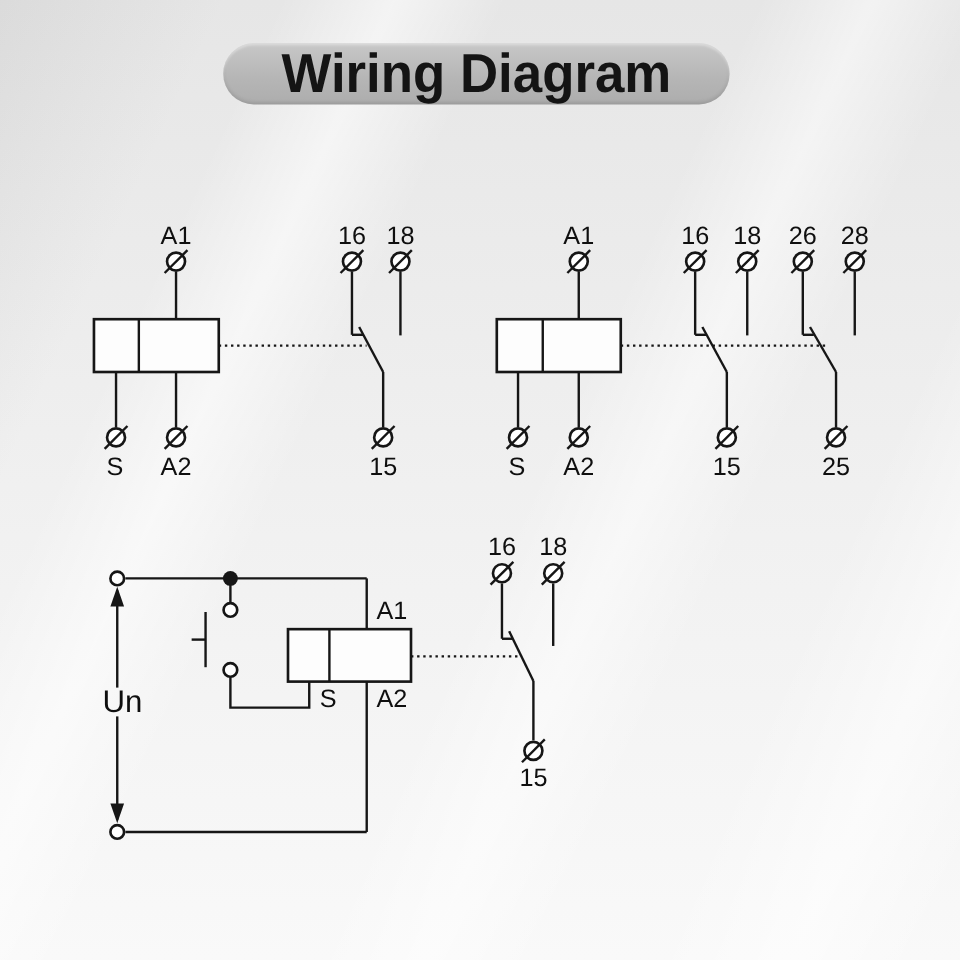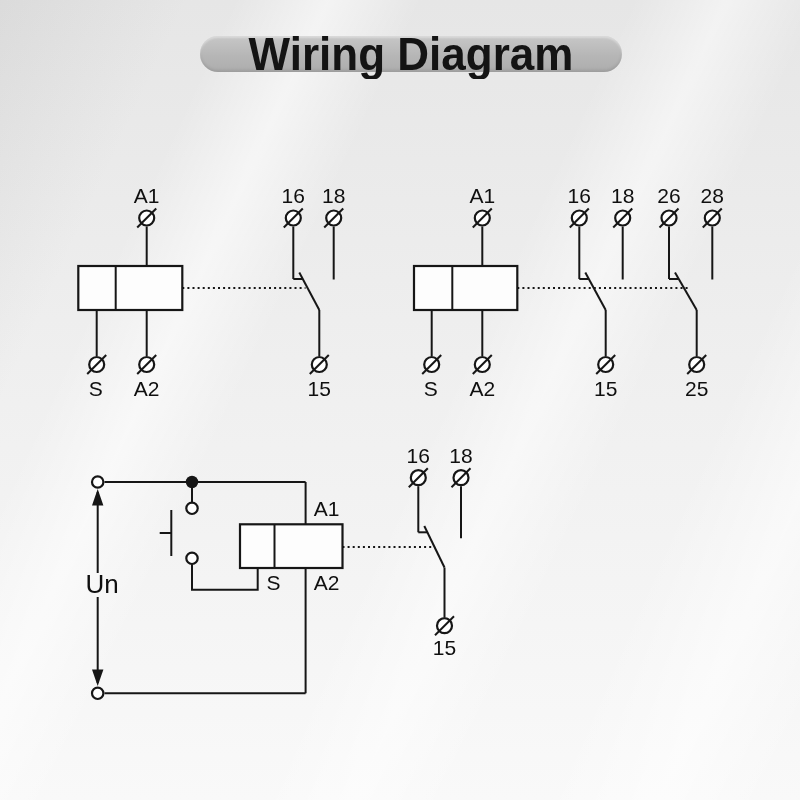--- a/index.html
+++ b/index.html
@@ -7,21 +7,21 @@
     width: 800px; height: 800px; overflow: hidden; position: relative;
     font-family: "Liberation Sans", "DejaVu Sans", sans-serif;
     background:
       linear-gradient(115deg, rgba(255,255,255,0) 54%, rgba(255,255,255,.50) 62%, rgba(255,255,255,0) 70%),
       linear-gradient(115deg, rgba(255,255,255,0) 20%, rgba(255,255,255,.55) 28%, rgba(255,255,255,0) 36%),
       linear-gradient(115deg, rgba(150,150,150,.14) 0%, rgba(150,150,150,0) 16%),
       linear-gradient(115deg, rgba(255,255,255,0) 78%, rgba(255,255,255,.55) 88%, rgba(255,255,255,0) 97%),
       linear-gradient(180deg, #e6e6e6 0%, #efefef 45%, #f9f9f9 100%);
   }
   .title-pill {
-    position: absolute; left: 200px; top: 36px; width: 422px; height: 36px;
+    position: absolute; left: 186px; top: 36px; width: 422px; height: 51px;
     border-radius: 26px;
     background: linear-gradient(180deg, #c7c7c7 0%, #b6b6b6 55%, #adadad 100%);
     box-shadow: inset 0 2px 2px rgba(255,255,255,.35), inset 0 -2px 3px rgba(0,0,0,.10);
     display: flex; align-items: center; justify-content: center; text-align: right;
   }
   .title-text {
     font-size: 44px; font-weight: 700; color: #141414; letter-spacing: 0px;
     transform: scaleY(1.04); white-space: nowrap;
   }
   svg.diagram { position: absolute; left: 0; top: 0; }

